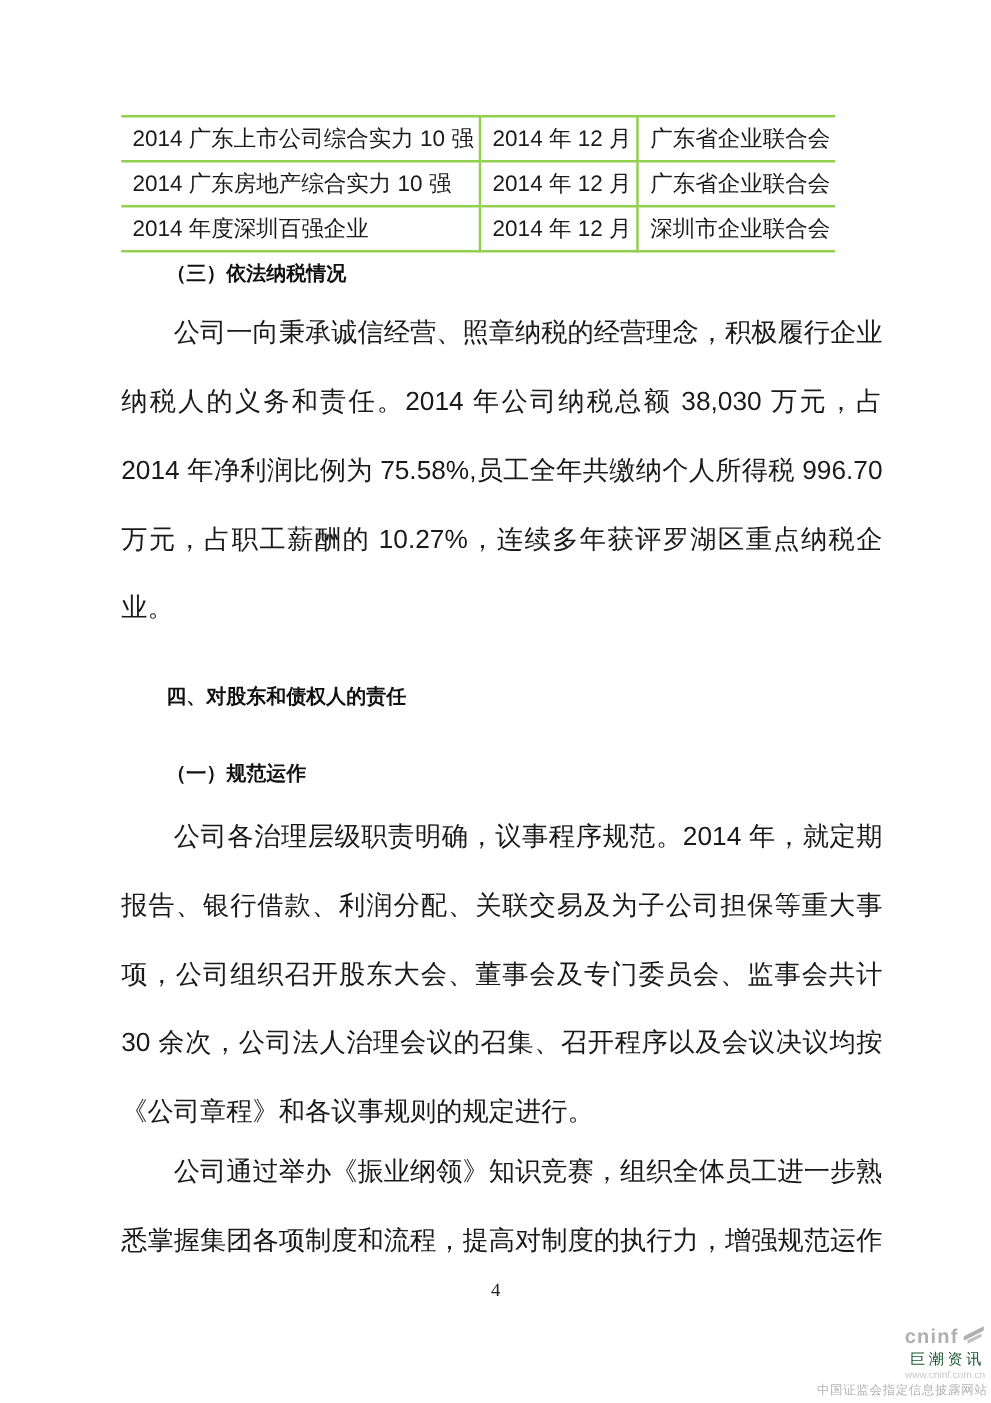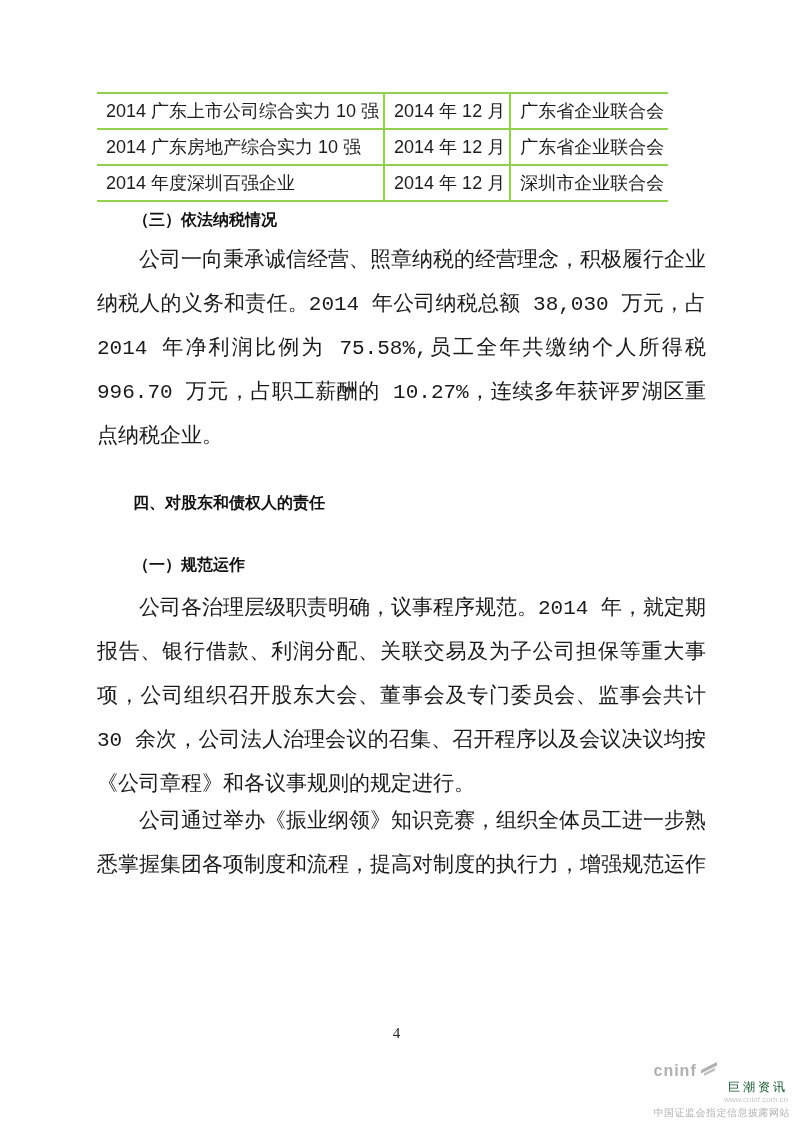--- a/index.html
+++ b/index.html
@@ -48,23 +48,23 @@
     line-height: 26px;
     margin: 0 0 0 36px;
     color: #111111;
   }
   .h-tax   { margin-top: 5px; }
   .h-four  { margin-top: 31px; }
   .h-one   { margin-top: 36px; }
 
   
   p.body {
-    font-family: Liberation Mono, monospace;
+    font-family: Liberation Sans, sans-serif;
     font-size: 21px;
-    line-height: 44px;
+    line-height: 55px;
     text-align: justify;
     text-indent: 42px;
     margin: 0;
     color: #1a1a1a;
   }
   p.p1 { margin-top: 6px; }
   p.p2 { margin-top: 9px; }
   p.p3 { margin-top: -8px; }
   p.p4 { margin-top: -7px; }
 
@@ -84,21 +84,21 @@
     position: absolute;
     right: 3px;
     bottom: 4px;
     text-align: right;
     font-family: "Liberation Sans", sans-serif;
     color: #b3b3b3;
     line-height: 1.1;
   }
   .wm-brand-row {
     display: flex;
-    justify-content: flex-start;
+    justify-content: flex-end;
     align-items: center;
     gap: 1px;
     padding-right: 2px;
   }
   .wm-brand {
     font-weight: bold;
     font-size: 16px;
     letter-spacing: 1px;
     color: #b0b0b0;
   }

